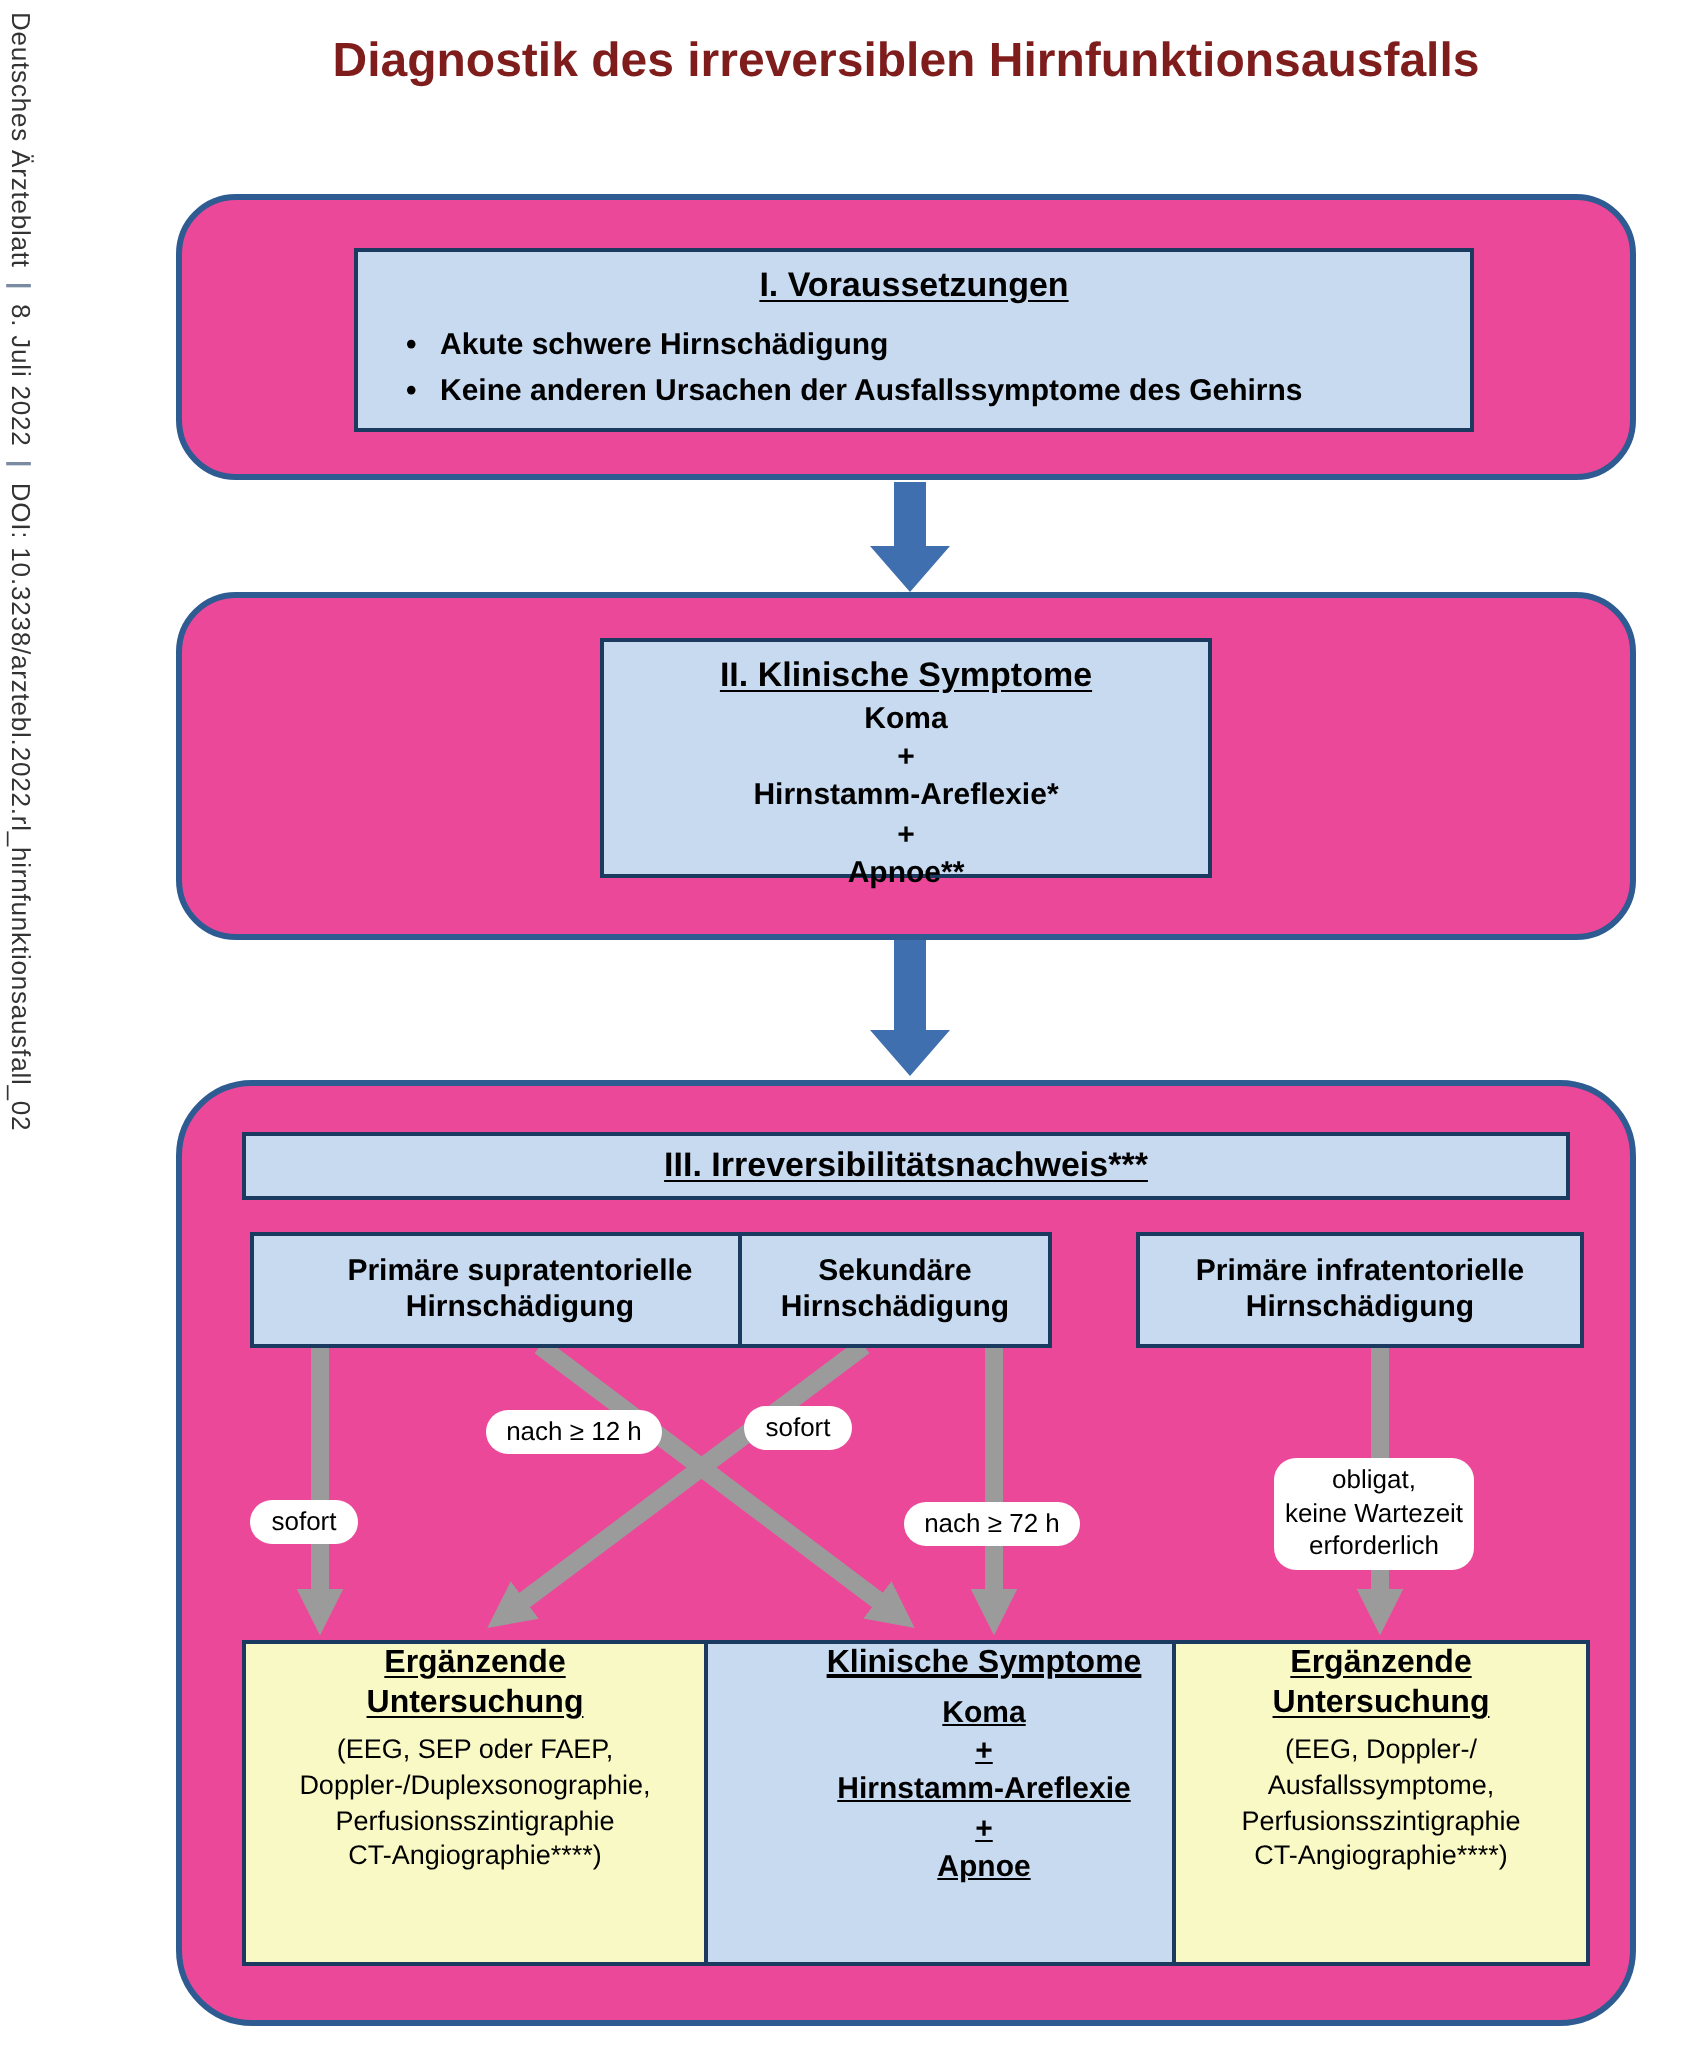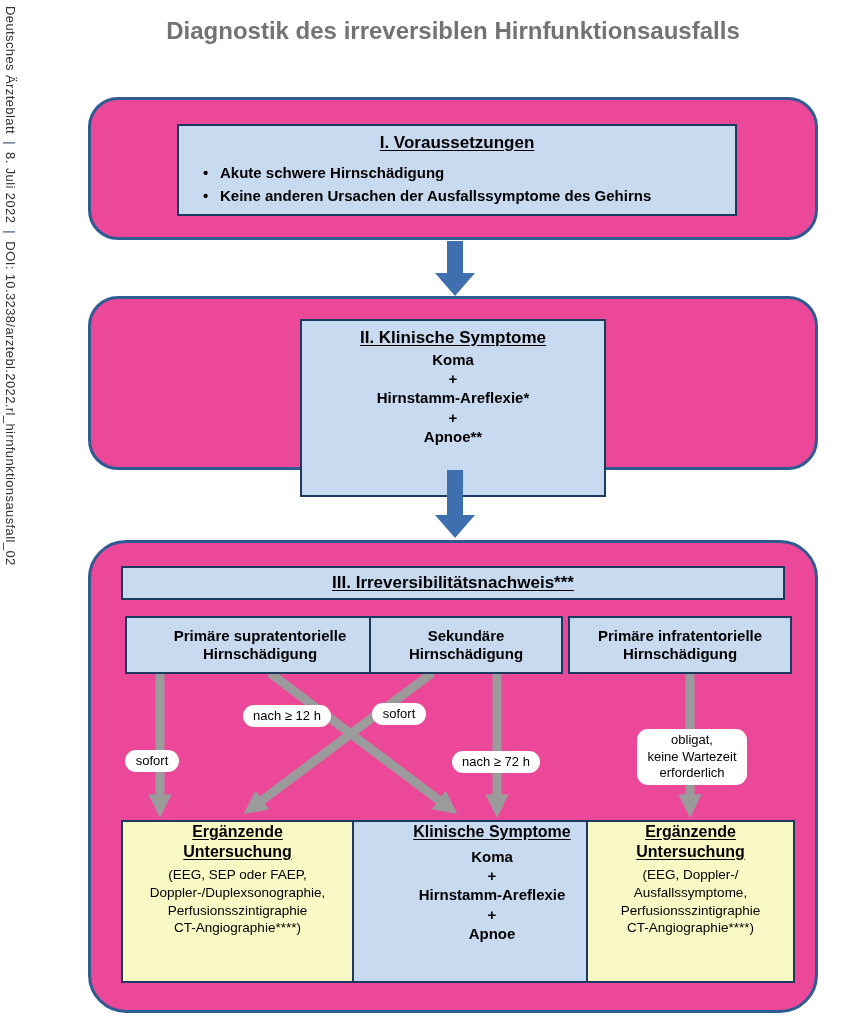--- a/index.html
+++ b/index.html
@@ -5,67 +5,67 @@
   html,body{margin:0;padding:0;background:#fff;}
   .page{position:relative;width:843px;height:1024px;background:#ffffff;
         font-family:"Liberation Sans",sans-serif;color:#000;overflow:hidden;}
 
   
   .source{position:absolute;left:3px;top:6px;writing-mode:vertical-rl;
           font-size:13px;color:#333;letter-spacing:0.4px;white-space:nowrap;}
   .source .sep{color:#7a8aa0;padding:7px 0;font-weight:bold;}
 
   .title{position:absolute;left:88px;top:15px;width:730px;text-align:center;
-         font-weight:bold;font-size:24px;line-height:1.3;color:#737373;}
+         font-weight:bold;font-size:24px;line-height:1.3;color:#7f1d1d;}
 
   .panel{position:absolute;left:88px;width:730px;background:#ec4899;
          border:3px solid #2d5b92;border-radius:30px;box-sizing:border-box;}
   .p1{top:97px;height:143px;}
   .p2{top:296px;height:174px;}
   .p3{top:540px;height:473px;border-radius:38px;}
 
   .ibox{position:absolute;background:#c8daf0;border:2px solid #1b3a5f;
         box-sizing:border-box;color:#000;}
 
   .heading{font-weight:bold;text-decoration:underline;text-underline-offset:2px;
            text-align:center;font-size:17px;}
 
   .ib1{left:86px;top:24px;width:560px;height:92px;}
   .ib1 .heading{margin-top:7px;}
   .ib1 ul{list-style:none;margin:9px 0 0 0;padding:0 0 0 24px;
           font-weight:bold;font-size:15px;}
   .ib1 li{position:relative;padding-left:17px;line-height:1.5;}
   .ib1 li::before{content:"•";position:absolute;left:0;}
 
-  .ib2{left:209px;top:20px;width:306px;height:178px;text-align:center;}
+  .ib2{left:209px;top:20px;width:306px;height:120px;text-align:center;}
   .ib2 .heading{margin-top:7px;margin-bottom:2px;}
   .sym{font-weight:bold;font-size:15px;line-height:1.28;}
 
   .hdrbox{left:30px;top:23px;width:664px;height:34px;
           display:flex;align-items:center;justify-content:center;}
 
   .cat{top:73px;height:58px;display:flex;align-items:center;justify-content:center;
        text-align:center;font-weight:bold;font-size:15px;line-height:1.22;padding:2px 8px;}
   .catA{left:34px;width:270px;}
-  .catB{left:278px;width:194px;}
+  .catB{left:278px;width:157px;}
   .catC{left:477px;width:224px;}
 
   .pathways{position:absolute;left:0;top:0;}
   .pathways line{stroke:#9b9b9b;stroke-width:9;}
 
   .albl{position:absolute;background:#ffffff;display:flex;flex-direction:column;
         align-items:center;justify-content:center;font-size:13px;line-height:1.3;
         color:#000;text-align:center;border-radius:11px;}
 
   .outcome{position:absolute;top:277px;height:163px;border:2px solid #1b3a5f;
            box-sizing:border-box;text-align:center;}
   .oyellow{background:#f9f9c6;}
   .oblue{background:#c8daf0;}
   .oL{left:30px;width:233px;}
-  .oM{left:261px;width:280px;}
+  .oM{left:261px;width:280px;text-decoration:underline;}
   .oR{left:495px;width:209px;}
   .outcome .heading{font-size:16px;line-height:1.25;}
   .obody{font-size:13.5px;line-height:1.32;margin-top:4px;}
   .oM .heading{margin-bottom:5px;}
 
   .flowarrow{position:absolute;}
 </style>
 </head>
 <body>
 
@@ -128,21 +128,21 @@
     </div>
 
     <div class="ibox cat catA">Primäre supratentorielle Hirnschädigung</div>
     <div class="ibox cat catB">Sekundäre Hirnschädigung</div>
     <div class="ibox cat catC">Primäre infratentorielle Hirnschädigung</div>
 
     <div class="albl" style="left:152px;top:162px;width:88px;height:22px">nach ≥ 12 h</div>
     <div class="albl" style="left:281px;top:160px;width:54px;height:22px">sofort</div>
     <div class="albl" style="left:34px;top:207px;width:54px;height:22px">sofort</div>
     <div class="albl" style="left:361px;top:208px;width:88px;height:22px">nach ≥ 72 h</div>
-    <div class="albl" style="left:546px;top:186px;width:110px;height:56px">
+    <div class="albl" style="left:546px;top:186px;width:100px;height:56px">
       <div>obligat,</div>
       <div>keine Wartezeit</div>
       <div>erforderlich</div>
     </div>
 
     <div class="outcome oyellow oL">
       <div class="heading">Ergänzende</div>
       <div class="heading">Untersuchung</div>
       <div class="obody">
         <div>(EEG, SEP oder FAEP,</div>

